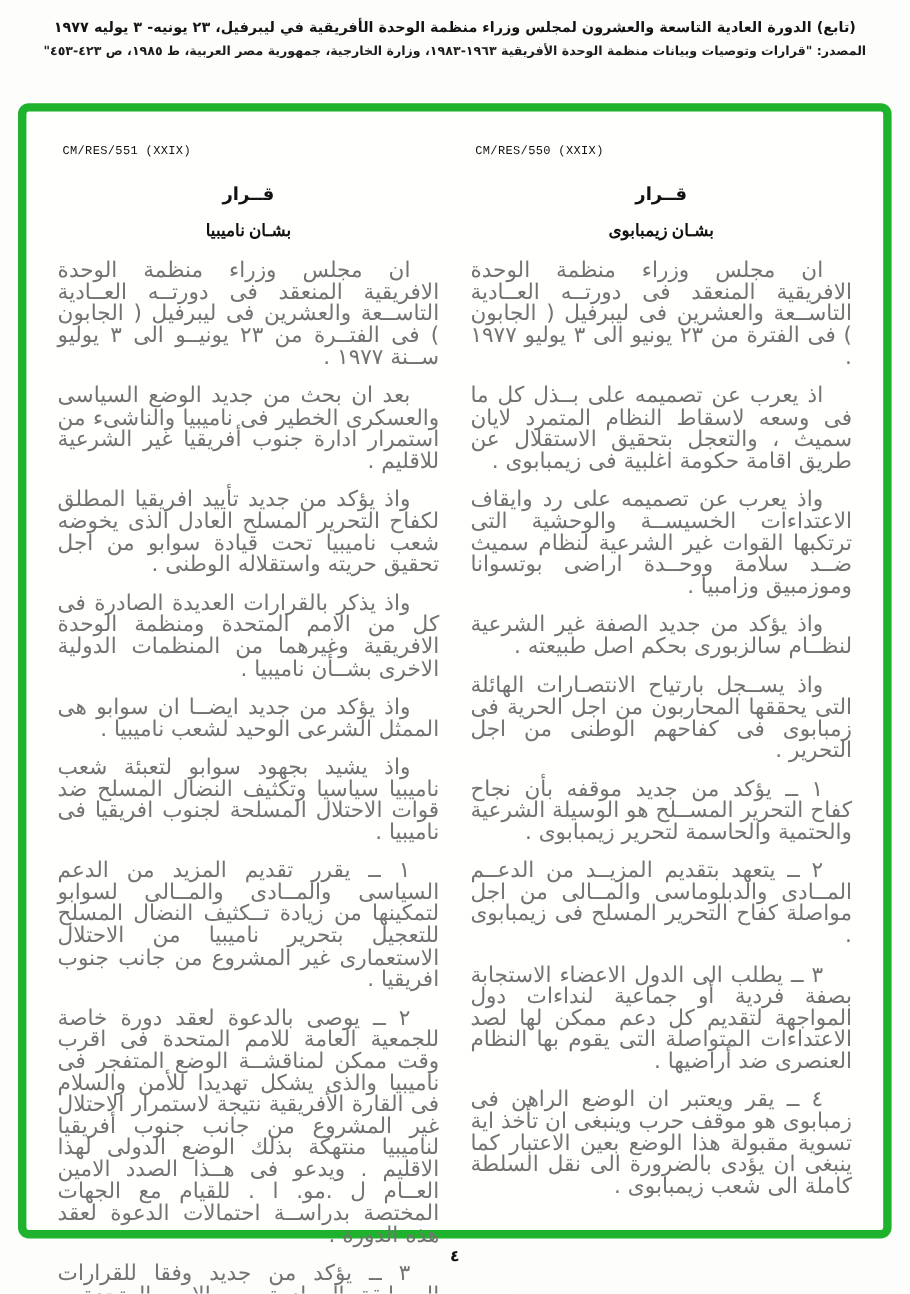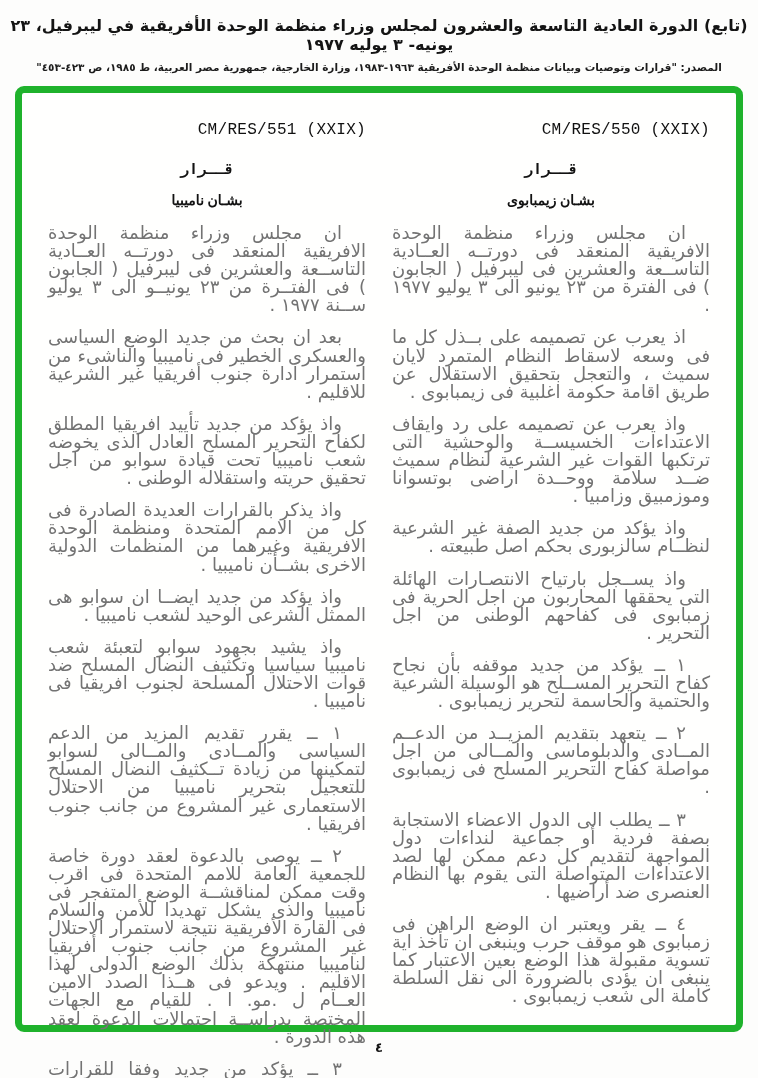--- a/index.html
+++ b/index.html
@@ -22,21 +22,21 @@
   .doc-header {
     position: absolute;
     top: 16px;
     left: 0;
     right: 0;
     text-align: center;
     direction: rtl;
   }
   .doc-header .line1 {
     font-weight: bold;
-    font-size: 16px;
+    font-size: 12px;
     letter-spacing: 0.2px;
     color: #141414;
   }
   .doc-header .line2 {
     font-weight: bold;
     font-size: 10.5px;
     margin-top: 7px;
     color: #1c1c1c;
   }
   .frame {
@@ -57,36 +57,35 @@
     direction: rtl;       
     gap: 26px;
     height: 100%;
   }
   .col {
     flex: 1 1 0;
     min-width: 0;
   }
   .res-id {
     direction: ltr;
-    text-align: right;
+    text-align: left;
     font-family: "Liberation Mono", "DejaVu Sans Mono", monospace;
-    font-size: 16px;
+    font-size: 10px;
     letter-spacing: 0.3px;
     color: #111;
     margin: 14px 0 8px 4px;
     white-space: nowrap;
   }
   .res-title {
     direction: rtl;
     text-align: center;
     font-weight: bold;
     font-size: 15px;
     margin-top: 21px;
     color: #121212;
-    font-family: Liberation Mono, monospace;
   }
   .res-subtitle {
     direction: rtl;
     text-align: center;
     font-weight: bold;
     font-size: 14px;
     margin-top: 13px;
     color: #121212;
     font-family: Liberation Serif, serif;
   }

